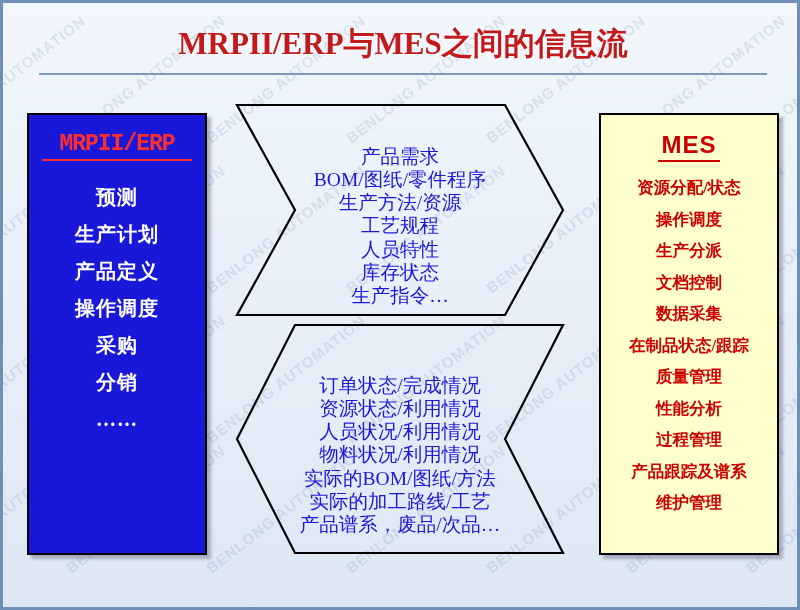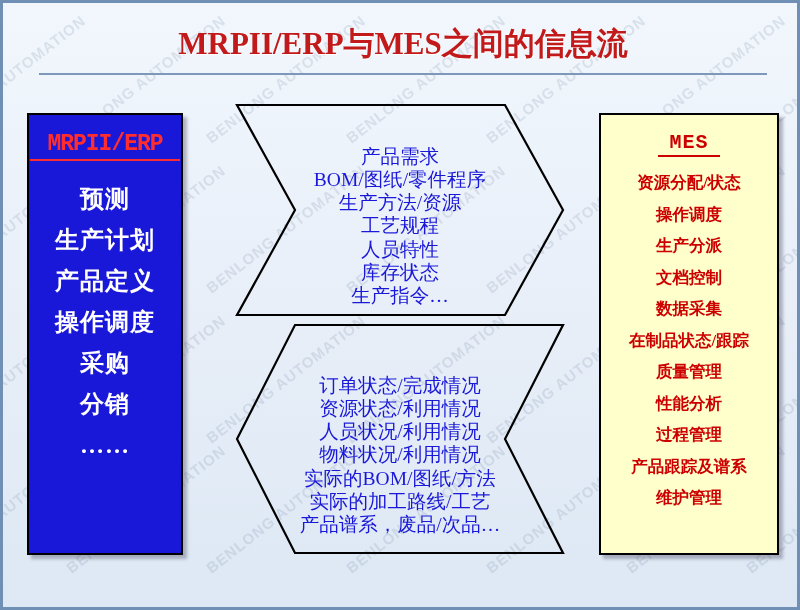--- a/index.html
+++ b/index.html
@@ -59,21 +59,21 @@
     width: 728px;
     height: 2px;
     background: #7d98b8;
   }
 
   
   .left-box {
     position: absolute;
     left: 24px;
     top: 110px;
-    width: 156px;
+    width: 180px;
     height: 442px;
     background: #1a18d8;
     border: 2px solid #000000;
     box-shadow: 4px 4px 3px rgba(60,60,90,0.35);
     box-sizing: border-box;
     text-align: center;
   }
   .left-head {
     margin-top: 16px;
     font-family: "Liberation Mono", monospace;
@@ -87,21 +87,21 @@
     height: 2px;
     background: #ff2d2d;
     margin: 2px auto 0 auto;
   }
   .left-list {
     margin-top: 26px;
   }
   .left-list div {
     color: #ffffff;
     font-family: "Liberation Serif", serif;
-    font-size: 24px;
+    font-size: 20px;
     font-weight: bold;
     line-height: 1.0;
     margin-bottom: 17px;
     letter-spacing: 1px;
   }
 
   
   .chev {
     position: absolute;
     box-sizing: border-box;
@@ -142,23 +142,23 @@
     width: 180px;
     height: 442px;
     background: #ffffcc;
     border: 2px solid #000000;
     box-shadow: 4px 4px 3px rgba(60,60,90,0.35);
     box-sizing: border-box;
     text-align: center;
   }
   .right-head {
     margin-top: 16px;
-    font-family: Liberation Mono, monospace;
-    font-weight: bold;
-    font-size: 20px;
+    font-family: Liberation Sans, sans-serif;
+    font-weight: bold;
+    font-size: 24px;
     color: #cc0000;
     letter-spacing: 1px;
   }
   .right-head-underline {
     width: 62px;
     height: 2px;
     background: #cc0000;
     margin: 1px auto 0 auto;
   }
   .right-list {

